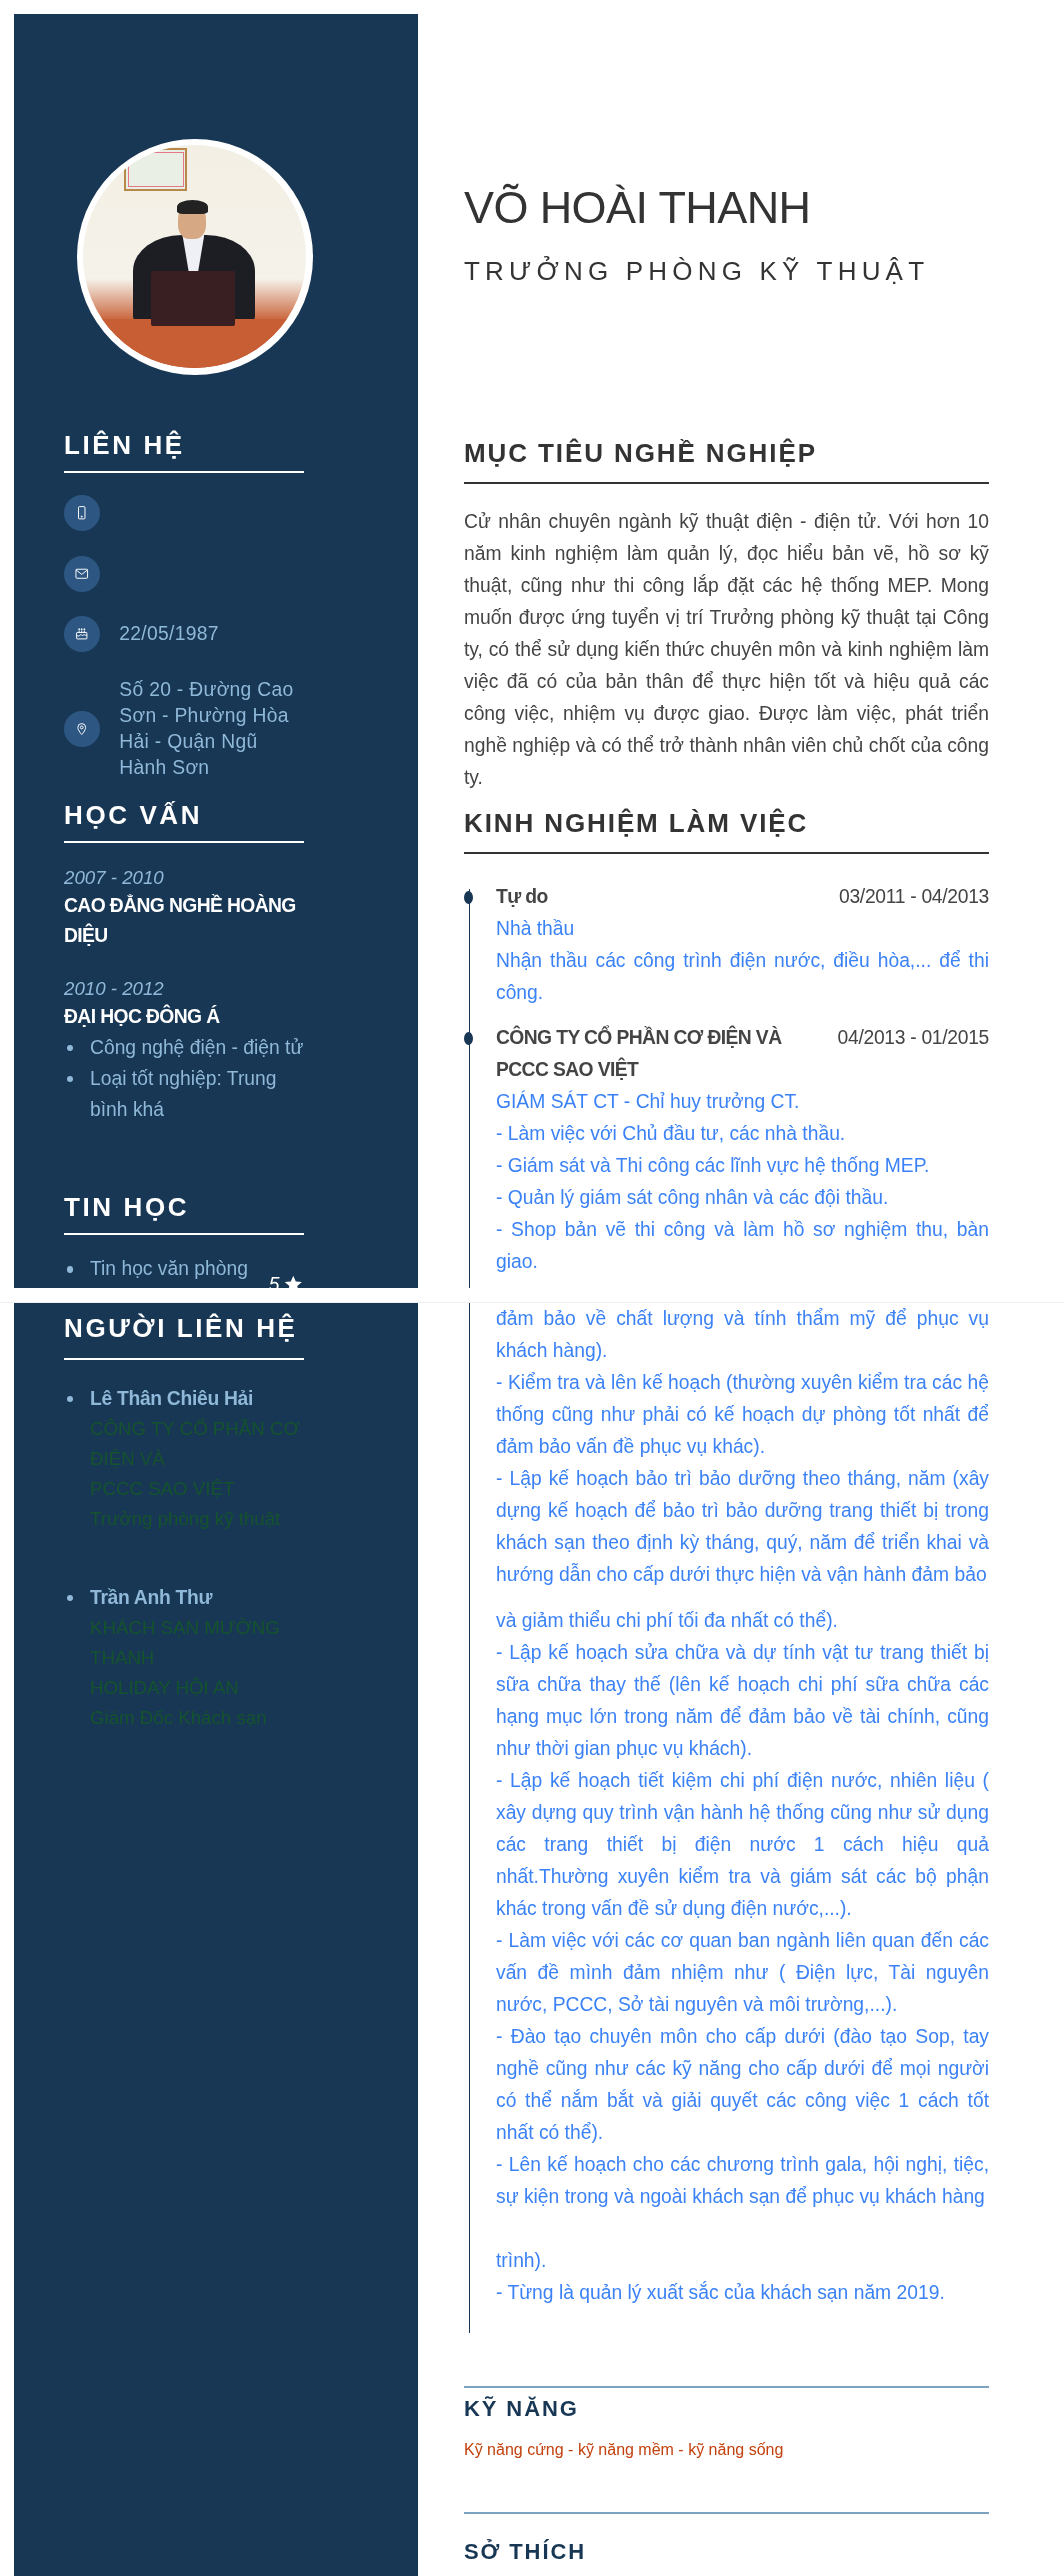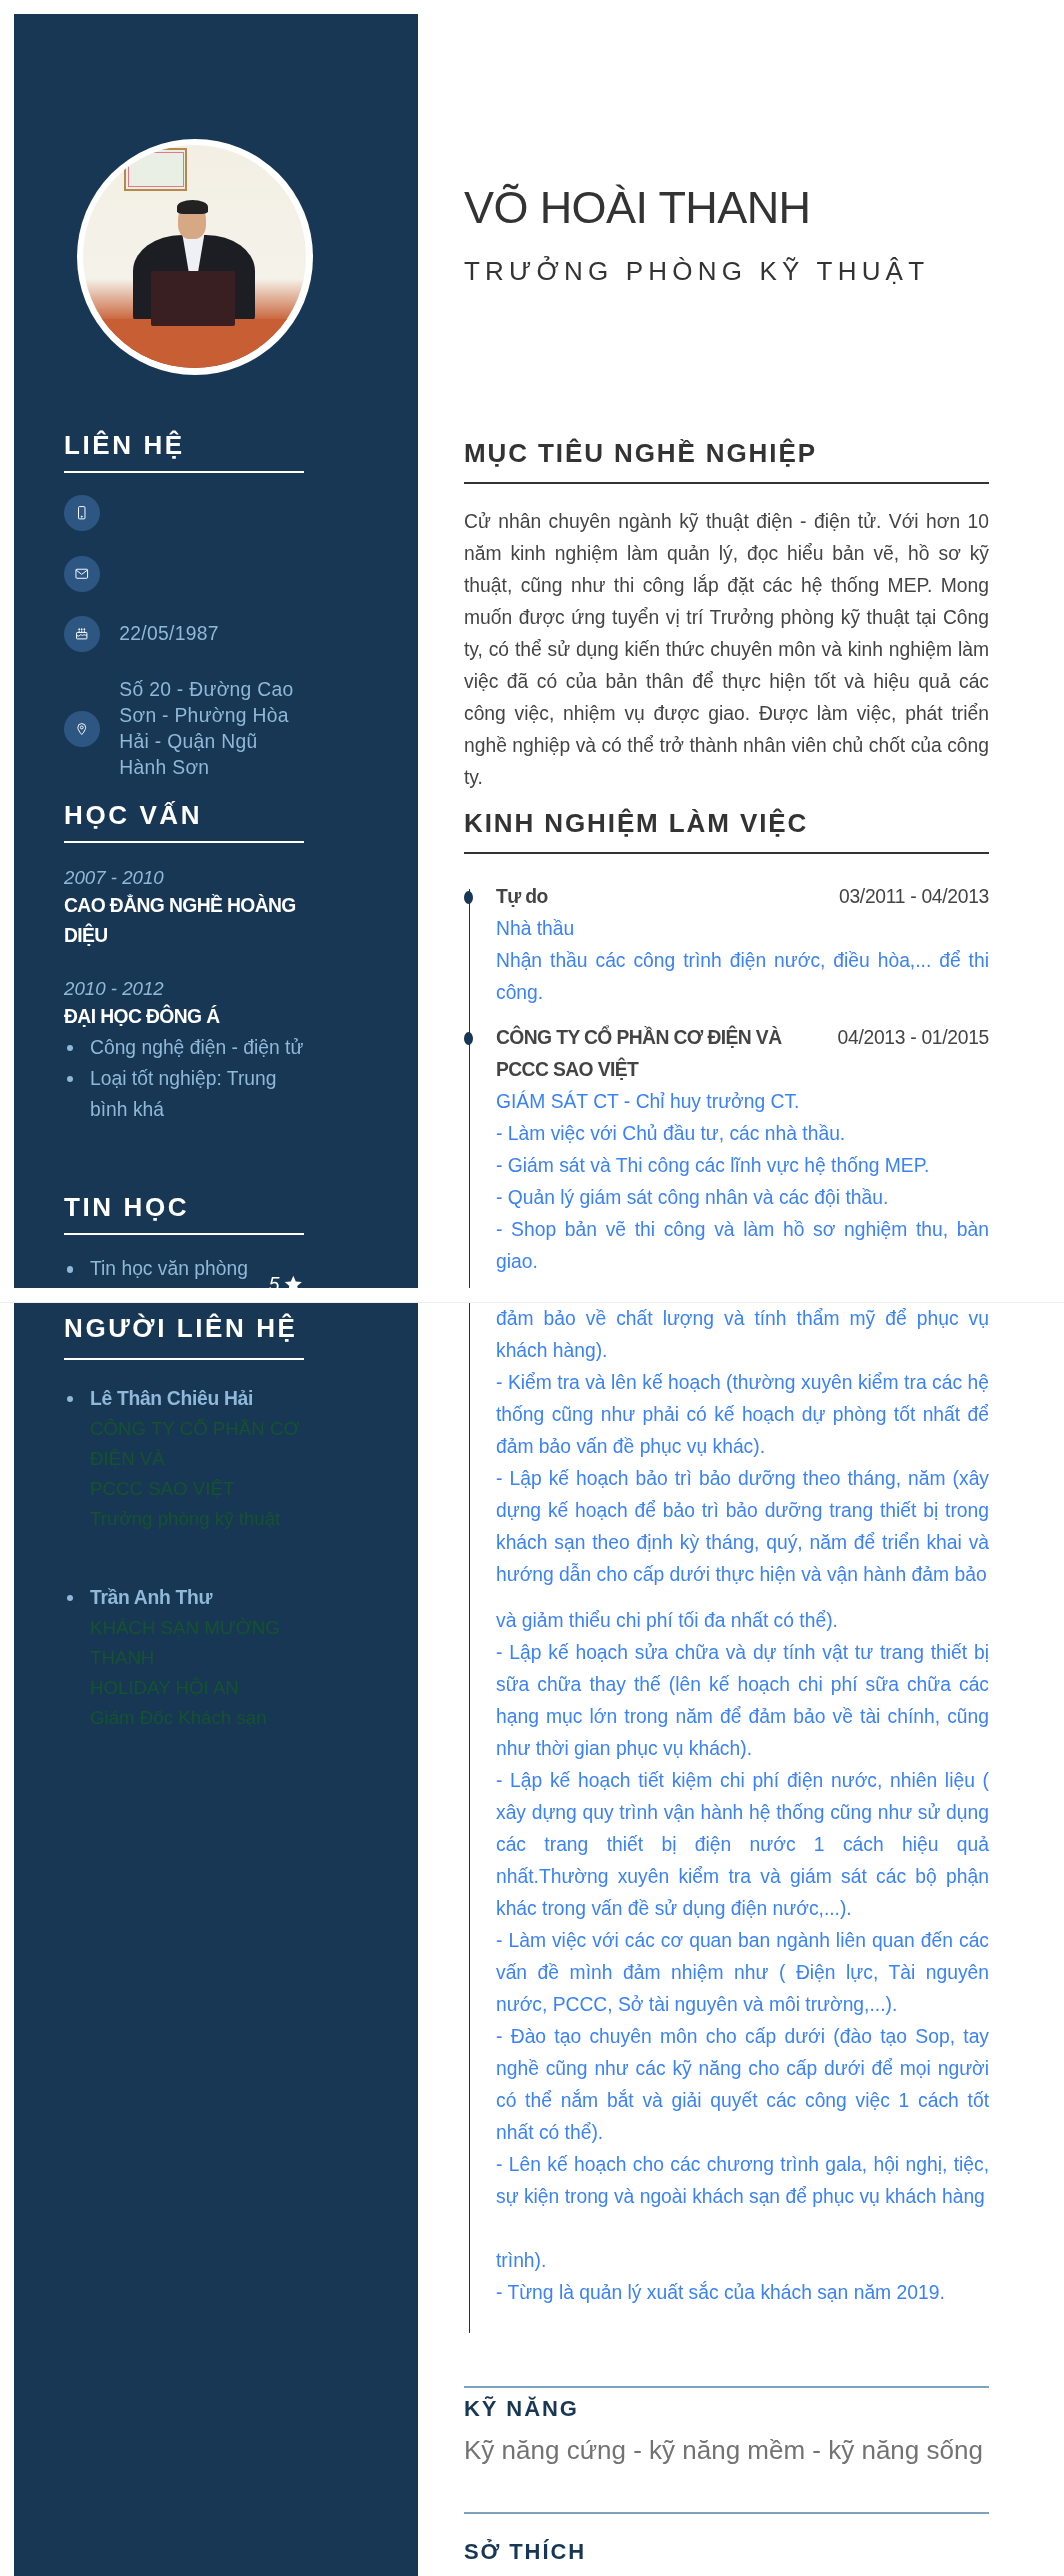--- a/index.html
+++ b/index.html
@@ -63,21 +63,21 @@
   .tl-line { position: absolute; left: 4.5px; width: 1.9px; background: #183754; }
   .job { position: relative; }
   .job-dot { position: absolute; left: -32px; width: 9px; height: 13px; border-radius: 50%; background: #183754; }
   .job-head { display: flex; justify-content: space-between; align-items: flex-start; }
   .job-company { font-weight: bold; font-size: 19.3px; line-height: 32px; color: #444; letter-spacing: -0.6px; max-width: 322px; }
   .job-date { font-size: 19.3px; line-height: 32px; color: #444; white-space: nowrap; letter-spacing: -0.3px; }
   .job-line { font-size: 19.3px; line-height: 32px; color: #3b82f6; text-align: justify; }
 
   .sec2-rule { height: 1.9px; background: #7ba2bf; }
   .sec2-title { font-size: 22px; font-weight: bold; color: #183754; letter-spacing: 1.9px; line-height: 28px; }
-  .sec2-text { font-size: 26px; color: #737373; line-height: 26px; }
+  .sec2-text { font-size: 16px; color: #c2410c; line-height: 26px; }
 </style>
 </head>
 <body>
 
 <div class="page page1">
   <div class="sidebar"></div>
 
   <div class="photo-ring">
     <div class="photo">
       <div class="frame"></div>

